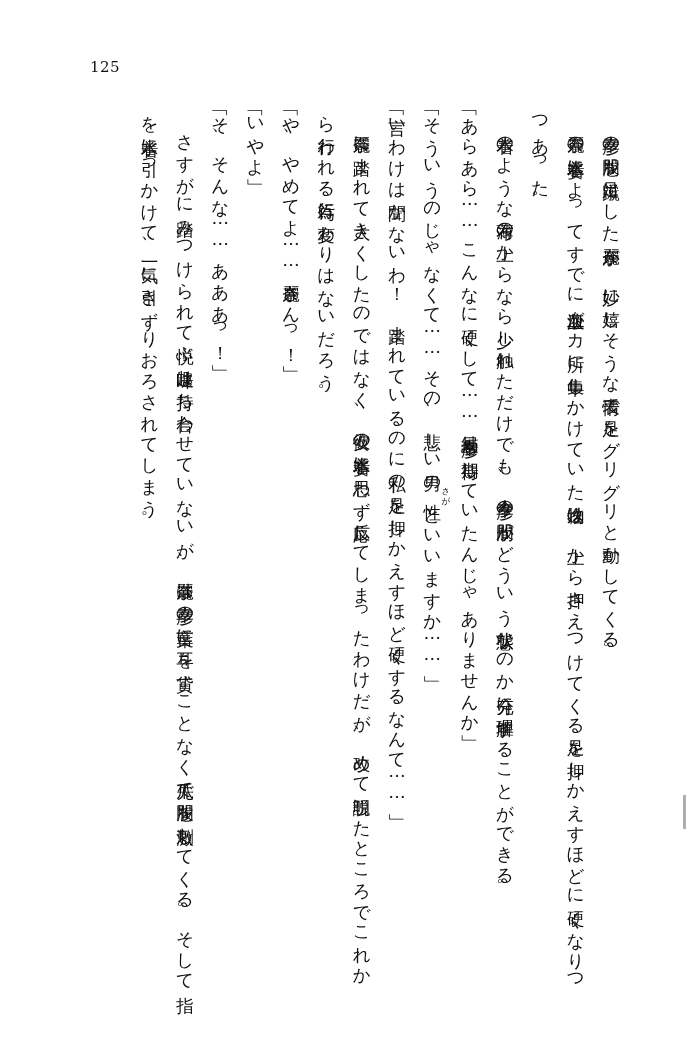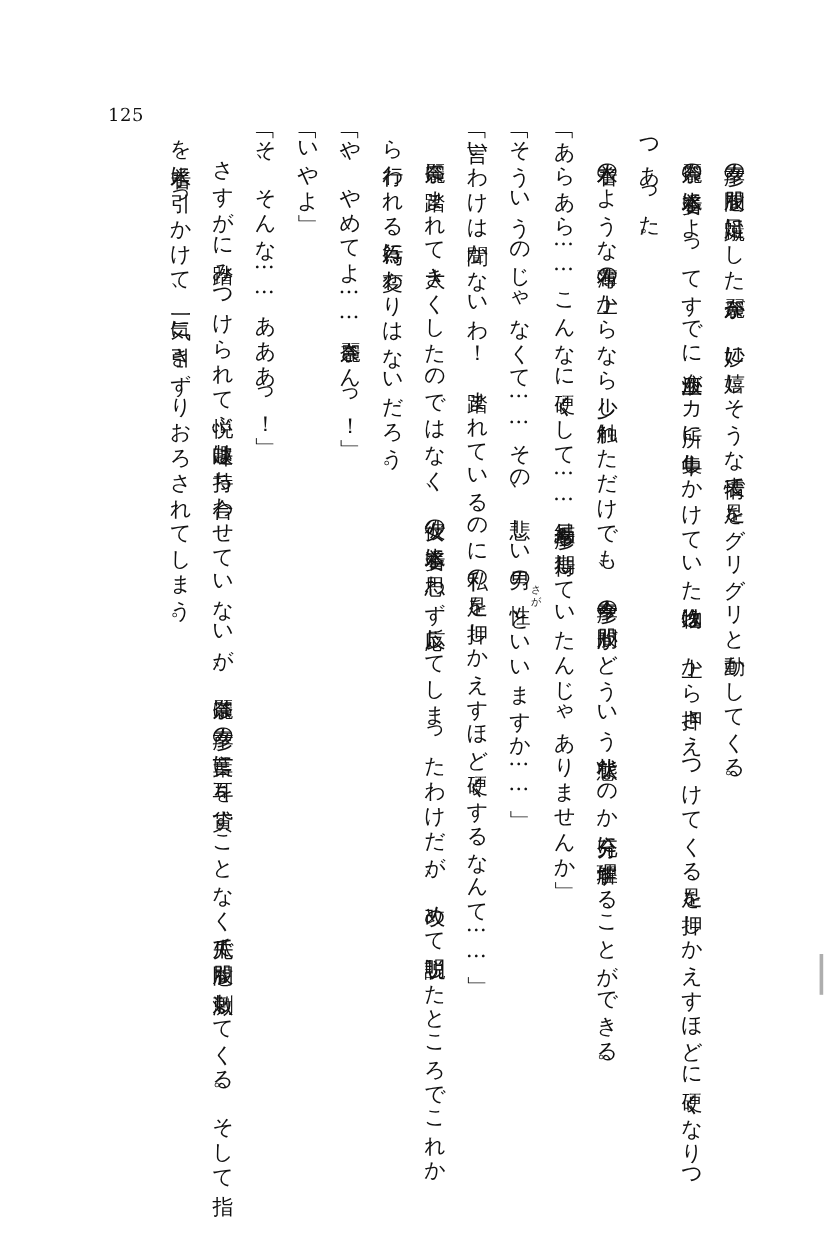--- a/index.html
+++ b/index.html
@@ -18,21 +18,20 @@
     overflow: hidden;
   }
   .page-number {
     position: absolute;
     top: 58px;
     left: 90px;
     font-size: 15px;
     color: #111111;
     letter-spacing: 0.5px;
     font-family: "DejaVu Serif", "Liberation Serif", serif;
-    margin-top: 29px;
   }
   
   .text-block {
     position: absolute;
     top: 104px;
     left: 68px;
     width: 560px;
     height: 890px;
     writing-mode: vertical-rl;
     -webkit-writing-mode: vertical-rl;

